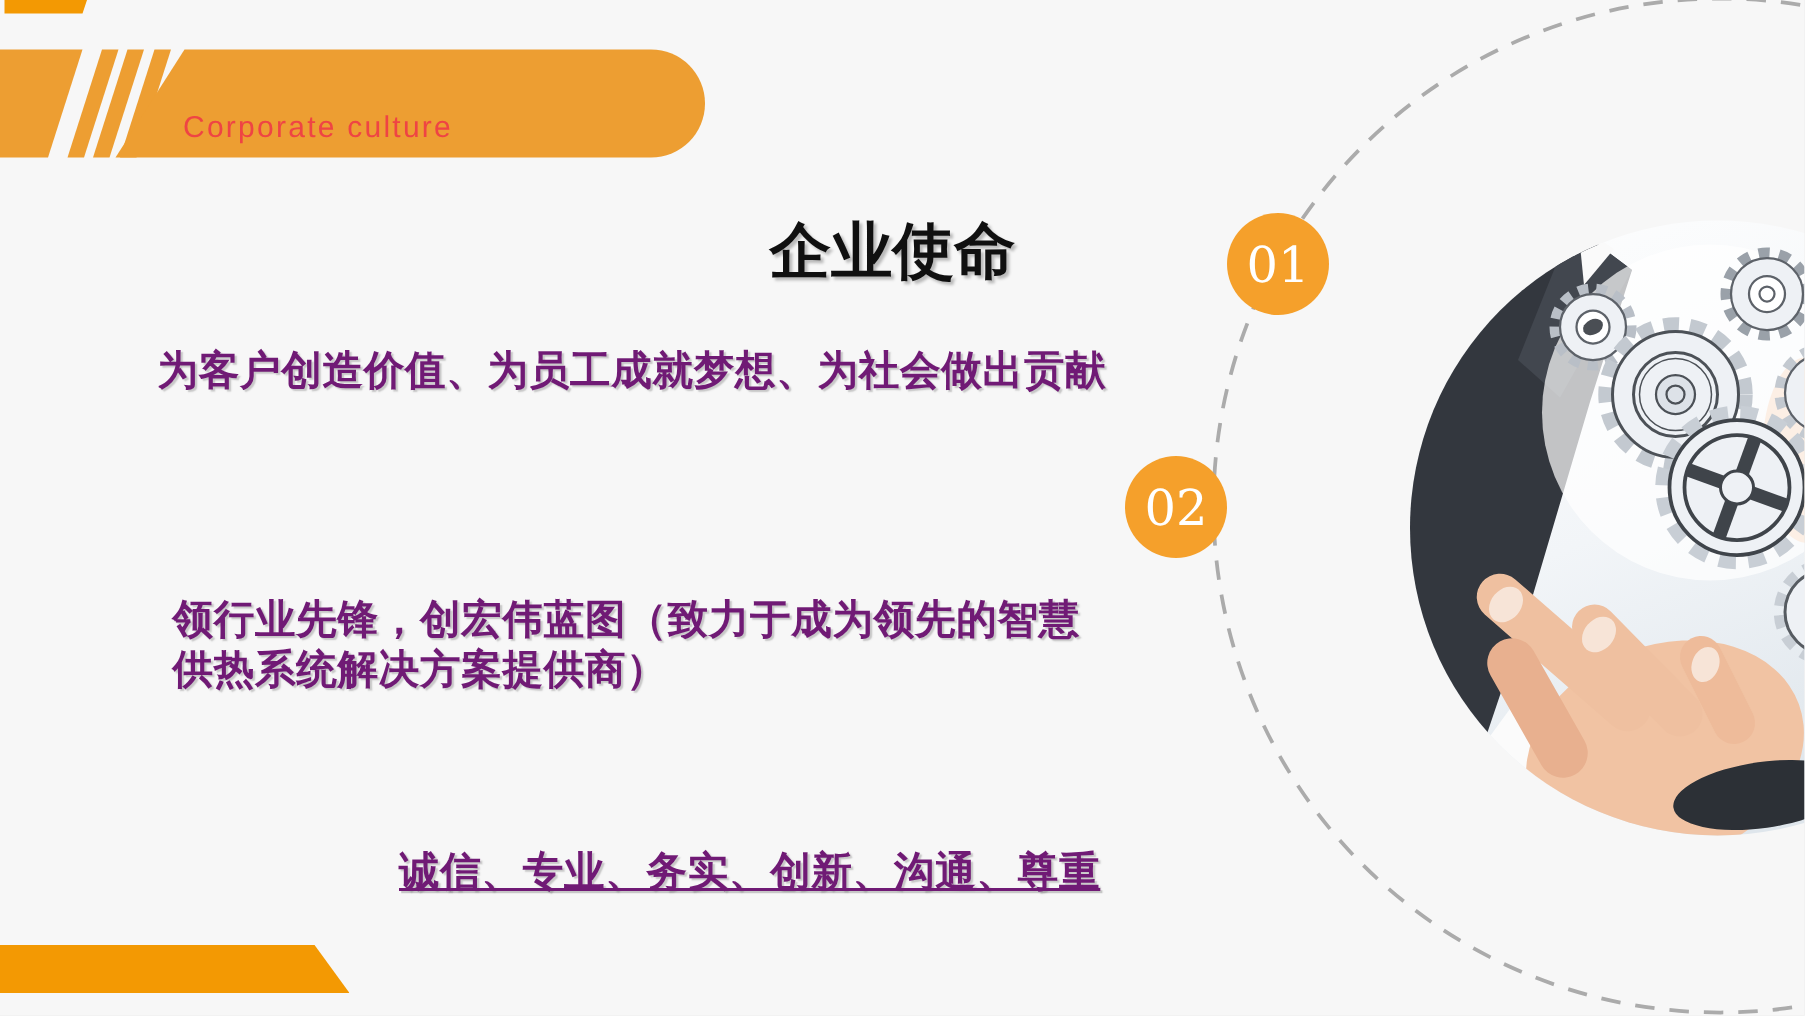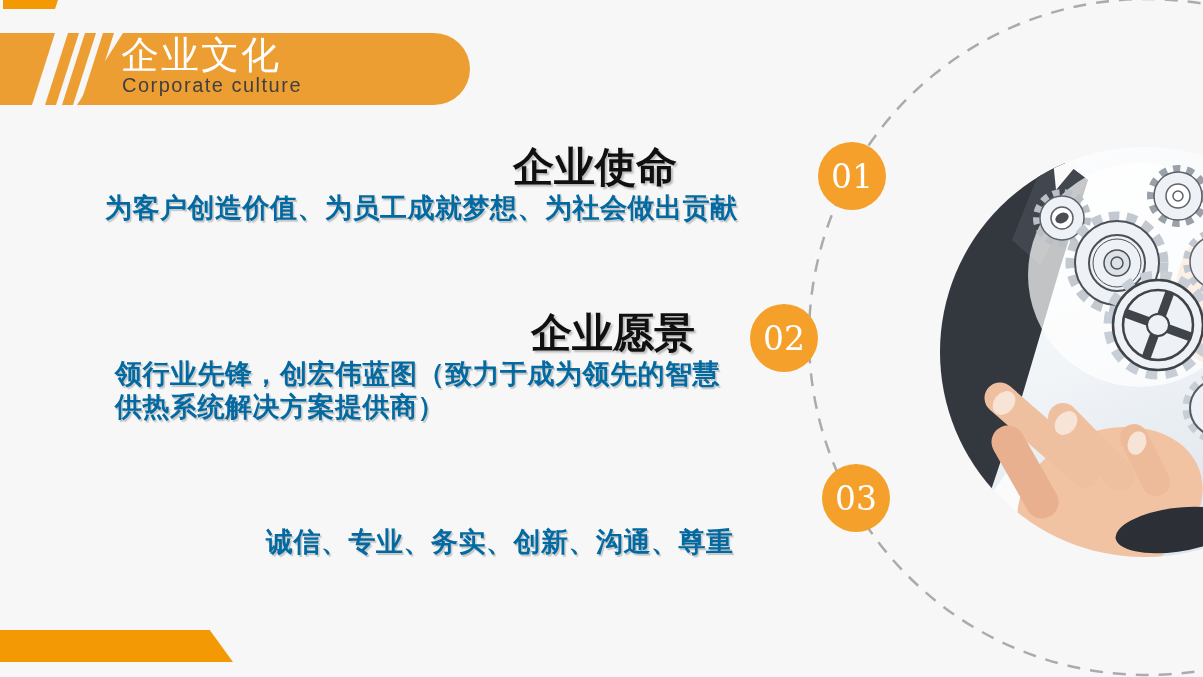--- a/index.html
+++ b/index.html
@@ -4,34 +4,34 @@
 <style>
   html,body{margin:0;padding:0;}
   body{background:#e9e9e9;font-family:"Liberation Sans",sans-serif;}
   .stage{position:relative;width:1203px;height:677px;background:#f7f7f7;overflow:hidden;margin:0 auto;}
   .layer{position:absolute;left:0;top:0;}
 
   
   .banner-svg{position:absolute;left:0;top:0;}
   .banner-title{position:absolute;left:121px;top:36px;width:340px;color:#fff;
     font-size:38px;font-weight:500;letter-spacing:2px;line-height:1.0;}
-  .banner-subtitle{position:absolute;left:122px;top:75px;width:340px;color:#404040;
+  .banner-subtitle{position:absolute;left:122px;top:75px;width:340px;color:#ef4444;
     font-size:20px;font-weight:300;letter-spacing:1.5px;line-height:1.0;}
 
   
   .sec-heading{position:absolute;color:#101010;font-size:41px;font-weight:800;
     text-align:right;line-height:1.0;text-shadow:2px 2px 2px rgba(0,0,0,0.25);white-space:nowrap;}
-  .sec-body{position:absolute;color:#0369a1;font-size:27px;font-weight:700;
-    line-height:1.22;letter-spacing:0.5px;text-shadow:1.5px 1.5px 1px rgba(110,110,110,0.35);}
+  .sec-body{position:absolute;color:#701a75;font-size:27px;font-weight:700;
+    line-height:1.22;letter-spacing:0.5px;text-shadow:1.5px 1.5px 1px rgba(110,110,110,0.35);margin-top:39px;}
   .h1{left:340px;top:147px;width:337px;}
   .b1{left:105px;top:192px;white-space:nowrap;}
   .h2{left:340px;top:313px;width:355px;}
   .b2{left:115px;top:358px;width:612px;}
   .h3{left:340px;top:481px;width:363px;}
-  .b3{left:266px;top:526px;white-space:nowrap;}
+  .b3{left:266px;top:526px;white-space:nowrap;text-decoration:underline;}
 
   
   .num-circle{position:absolute;width:68px;height:68px;border-radius:50%;background:#f5a02b;
     color:#fff;font-family:"DejaVu Serif","Liberation Serif",serif;font-size:33px;
     display:flex;align-items:center;justify-content:center;z-index:4;}
   .c1{left:818px;top:142px;}
   .c2{left:750px;top:304px;}
   .c3{left:822px;top:464px;}
 
   
@@ -136,29 +136,26 @@
   <svg class="banner-svg" width="480" height="115" viewBox="0 0 480 115">
     <path d="M 3 0 L 58 0 L 55 9 L 3 9 Z" fill="#f39903"></path>
     <g fill="#ed9e32">
       <path d="M 0 33 L 55 33 L 32 105 L 0 105 Z"></path>
       <path d="M 68 33 L 79 33 L 56 105 L 45 105 Z"></path>
       <path d="M 85 33 L 96 33 L 73 105 L 62 105 Z"></path>
       <path d="M 103 33 L 114 33 L 91 105 L 80 105 Z"></path>
     </g>
     <path d="M 123 33 L 434 33 A 36 36 0 0 1 434 105 L 77 105 Z" fill="#ed9e32"></path>
   </svg>
-  <div class="banner-title">企业文化</div>
   <div class="banner-subtitle">Corporate culture</div>
 
   <div class="sec-heading h1">企业使命</div>
   <div class="sec-body b1">为客户创造价值、为员工成就梦想、为社会做出贡献</div>
   <div class="num-circle c1">01</div>
 
-  <div class="sec-heading h2">企业愿景</div>
   <div class="sec-body b2">领行业先锋，创宏伟蓝图（致力于成为领先的智慧供热系统解决方案提供商）</div>
   <div class="num-circle c2">02</div>
 
   <div class="sec-body b3">诚信、专业、务实、创新、沟通、尊重</div>
-  <div class="num-circle c3">03</div>
 
   <div class="bottom-bar"></div>
 
 </div>
 
 </body></html>

